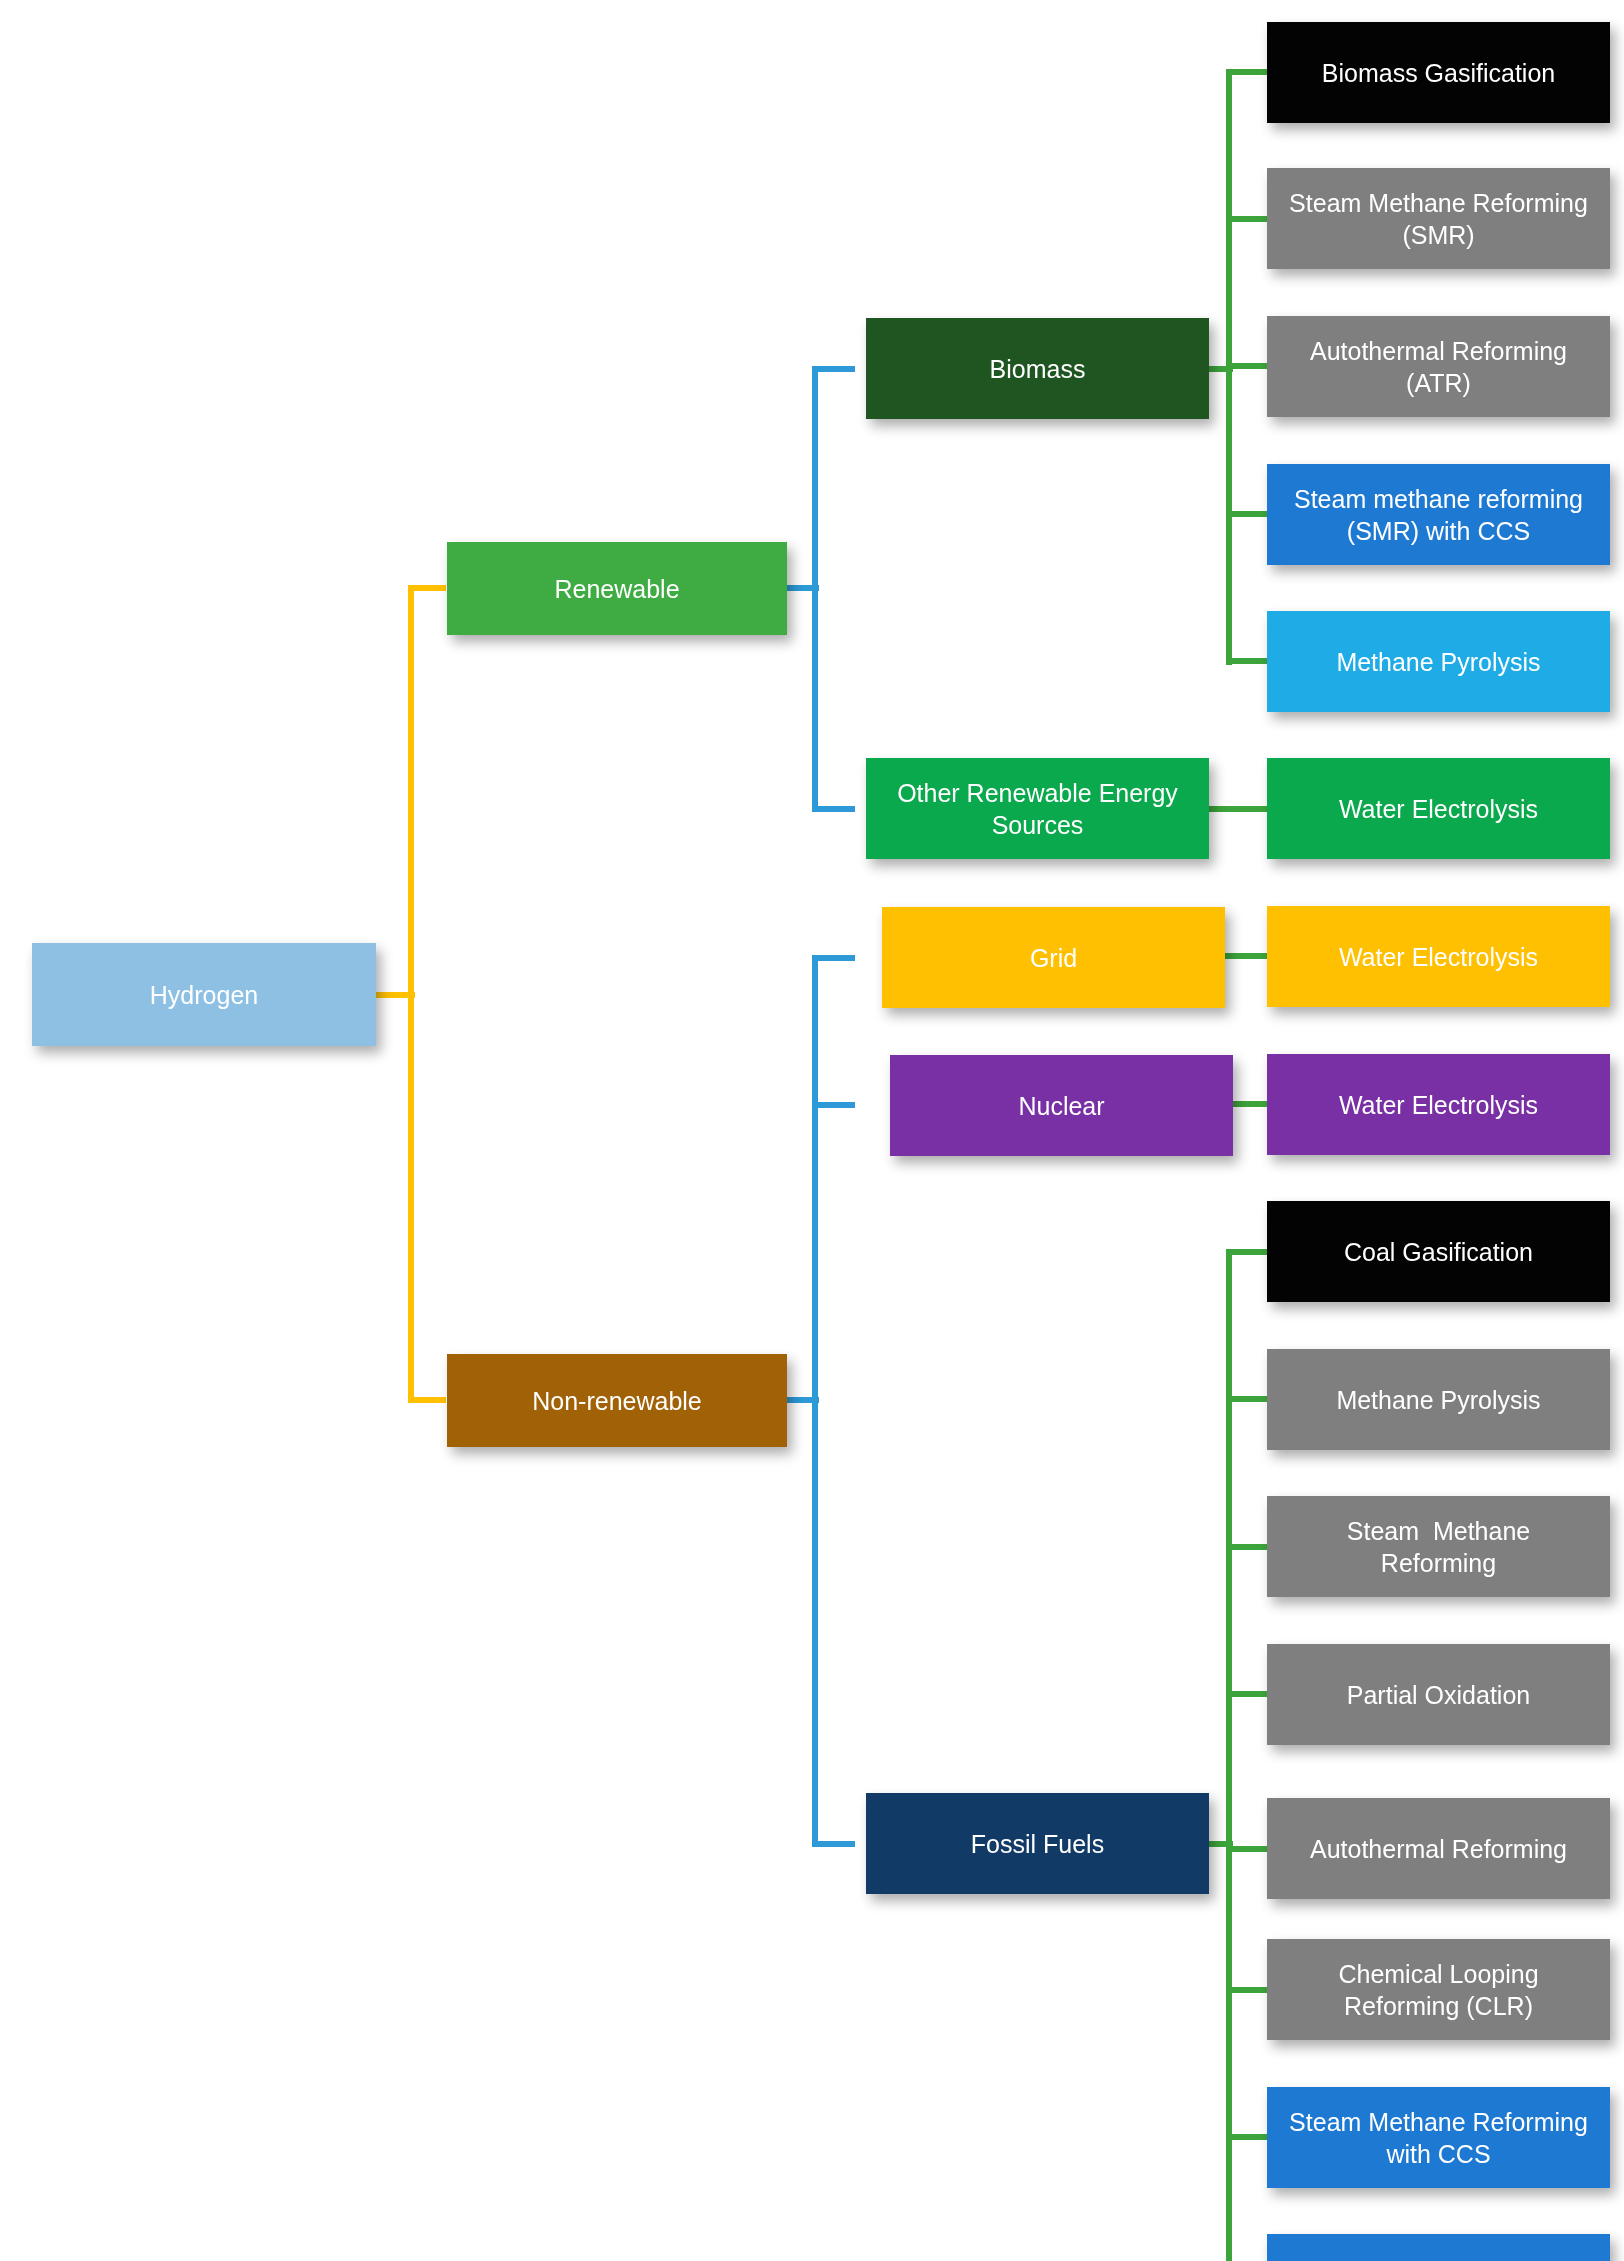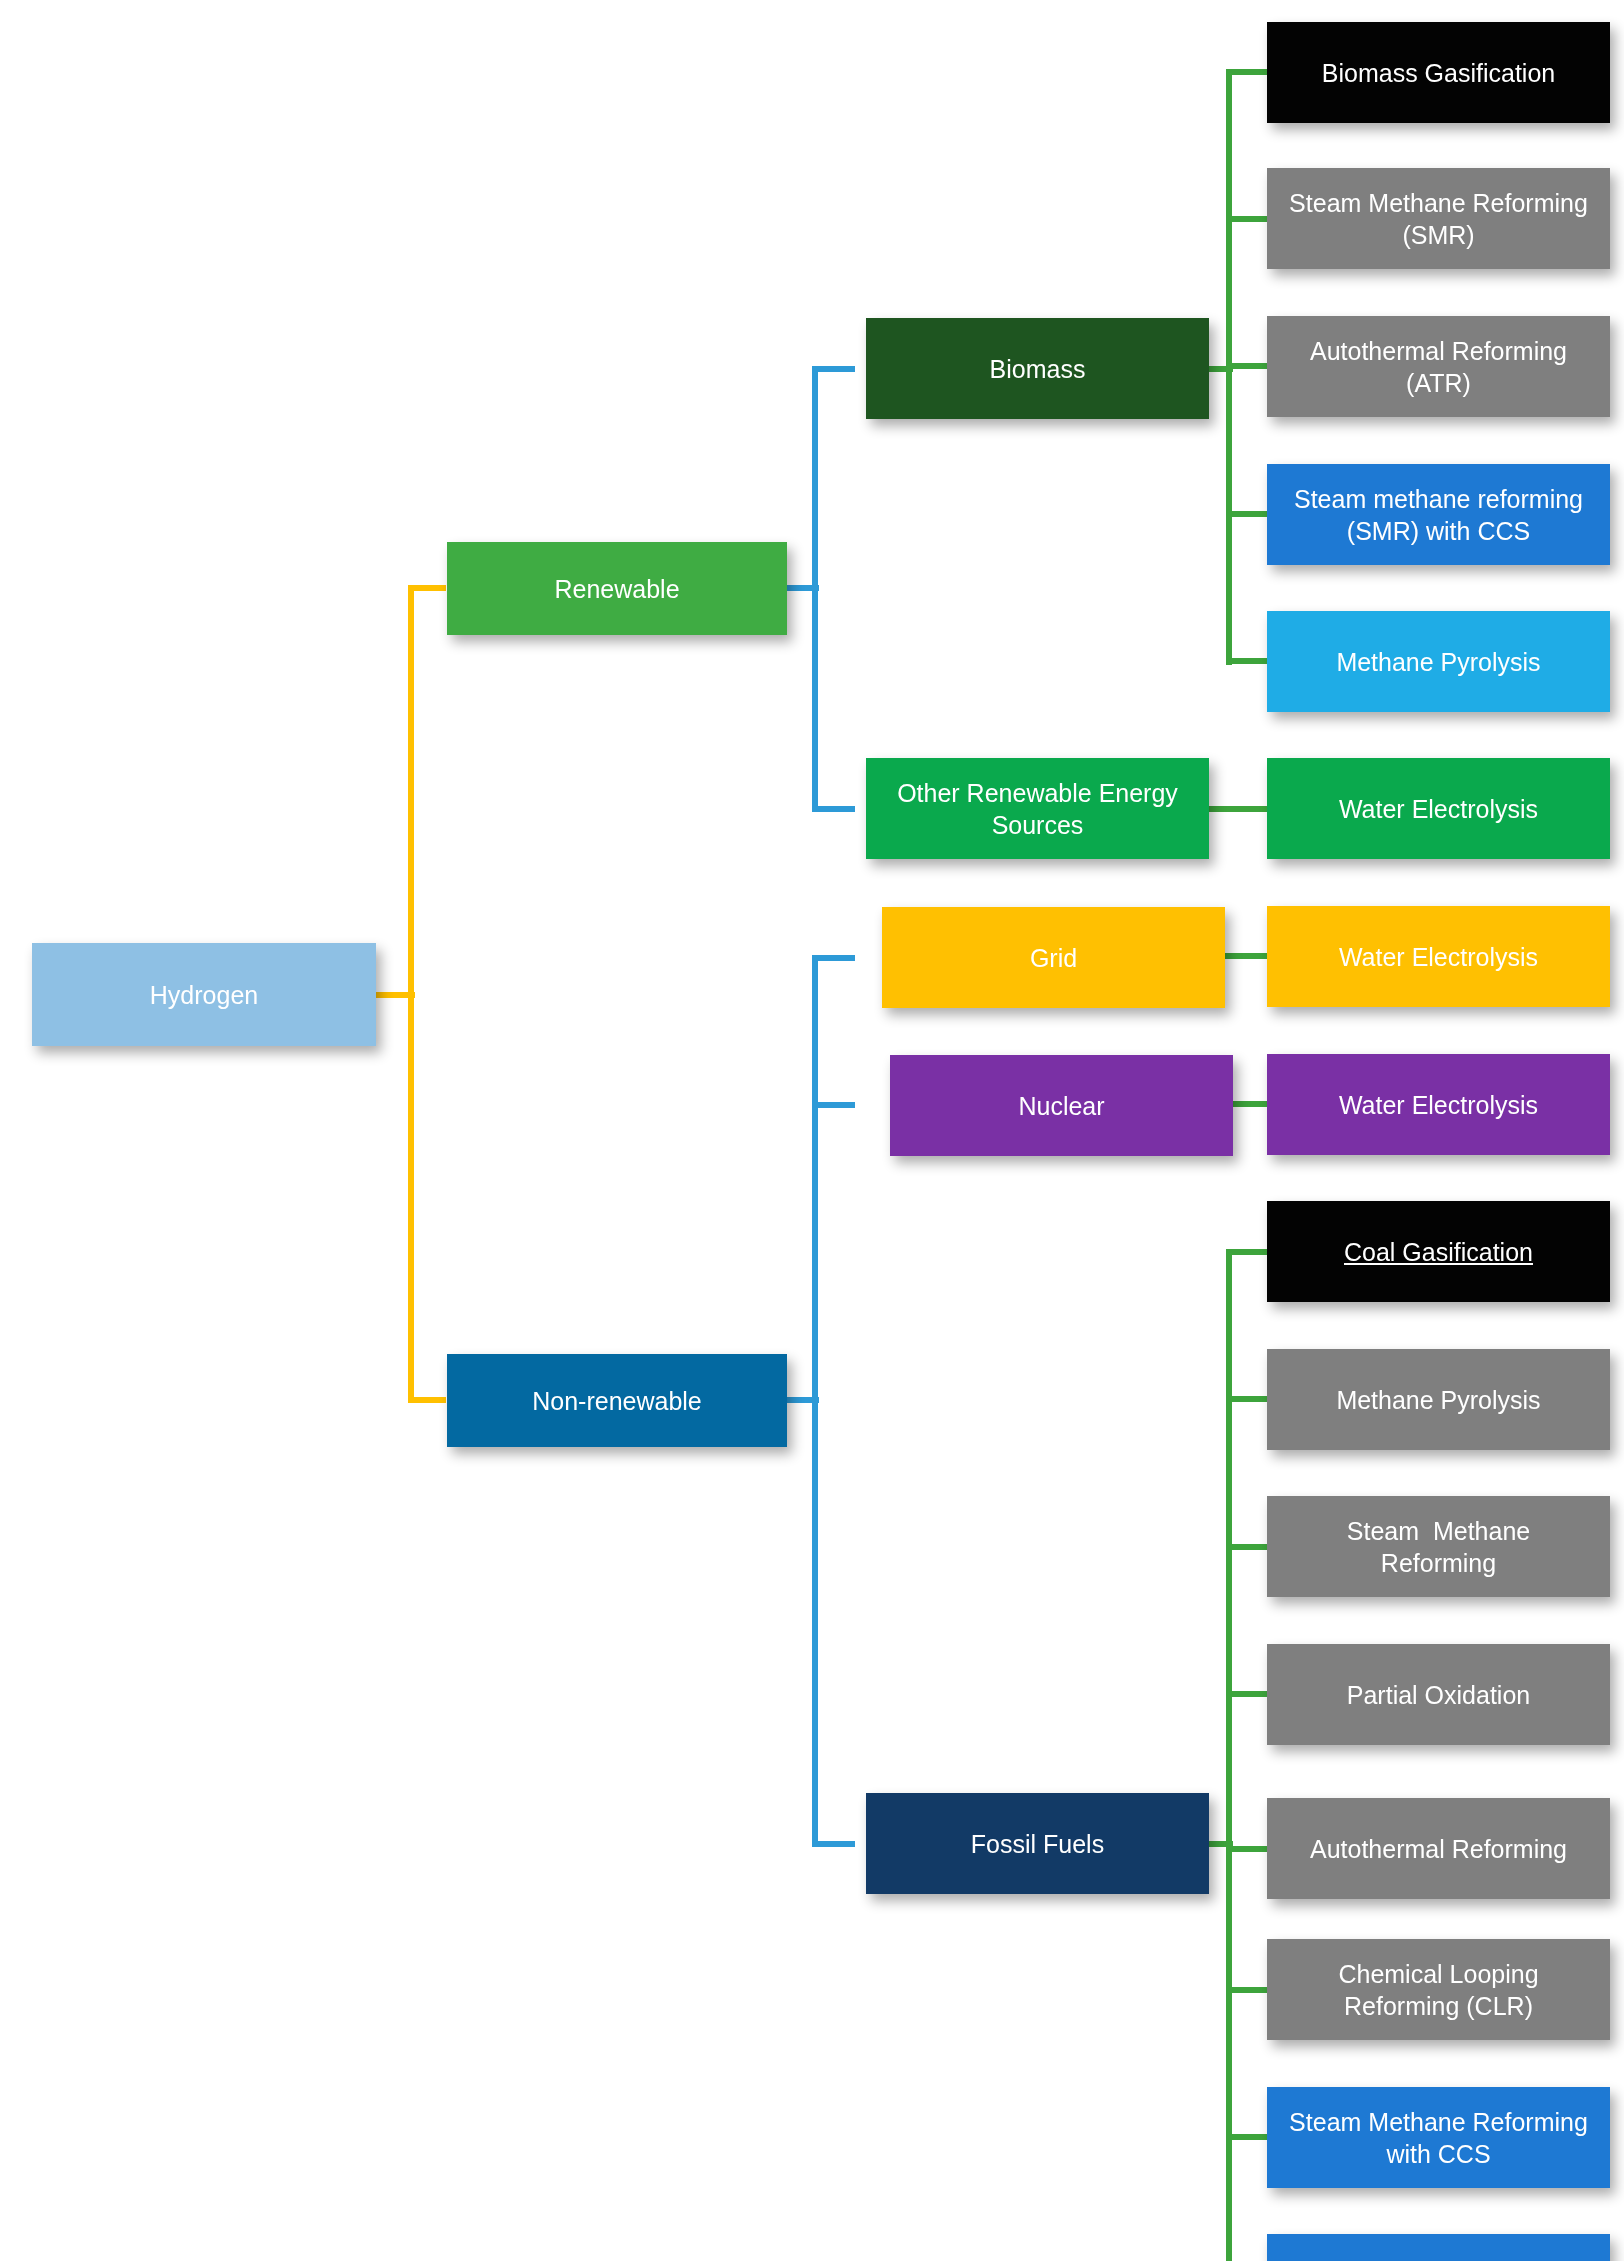--- a/index.html
+++ b/index.html
@@ -23,21 +23,21 @@
   .edge{position:absolute;}
   .edge.h{height:6.3px;}
   .edge.v{width:6.3px;}
   .e-yellow{background:#FFC000;}
   .e-blue{background:#2D9AD7;}
   .e-green{background:#3DA43C;}
 
   
   .c-hydrogen{background:#8EC0E4;}
   .c-renewable{background:#3FAC43;}
-  .c-charcoal{background:#0369a1;}
+  .c-charcoal{background:#a16207;}
   .c-darkgreen{background:#1E5520;}
   .c-kelly{background:#0AA94D;}
   .c-gold{background:#FFC001;}
   .c-purple{background:#7A30A5;}
   .c-navy{background:#123A66;}
   .c-black{background:#030303;}
   .c-gray{background:#7F7F7F;}
   .c-ccsblue{background:#1E79D3;}
   .c-cyan{background:#1FACE6;}
 
@@ -57,21 +57,21 @@
   #n-nuclear{top:1055px;height:101px;margin-left:24px;}
   #n-fossil{top:1793px;height:101px;}
   #n-bg{top:22px;height:101px;}
   #n-smr{top:168px;height:101px;}
   #n-atr{top:316px;height:101px;}
   #n-smrccs{top:464px;height:101px;}
   #n-mpcyan{top:611px;height:101px;}
   #n-wegreen{top:758px;height:101px;}
   #n-wegold{top:906px;height:101px;}
   #n-wepurple{top:1054px;height:101px;}
-  #n-coalg{top:1201px;height:101px;text-decoration:underline;}
+  #n-coalg{top:1201px;height:101px;}
   #n-mpgray{top:1349px;height:101px;}
   #n-smr2{top:1496px;height:101px;}
   #n-pox{top:1644px;height:101px;}
   #n-atr2{top:1798px;height:101px;}
   #n-clr{top:1939px;height:101px;}
   #n-smrccs2{top:2087px;height:101px;}
   #n-coalccs{top:2234px;height:101px;}
 </style>
 </head>
 <body>

